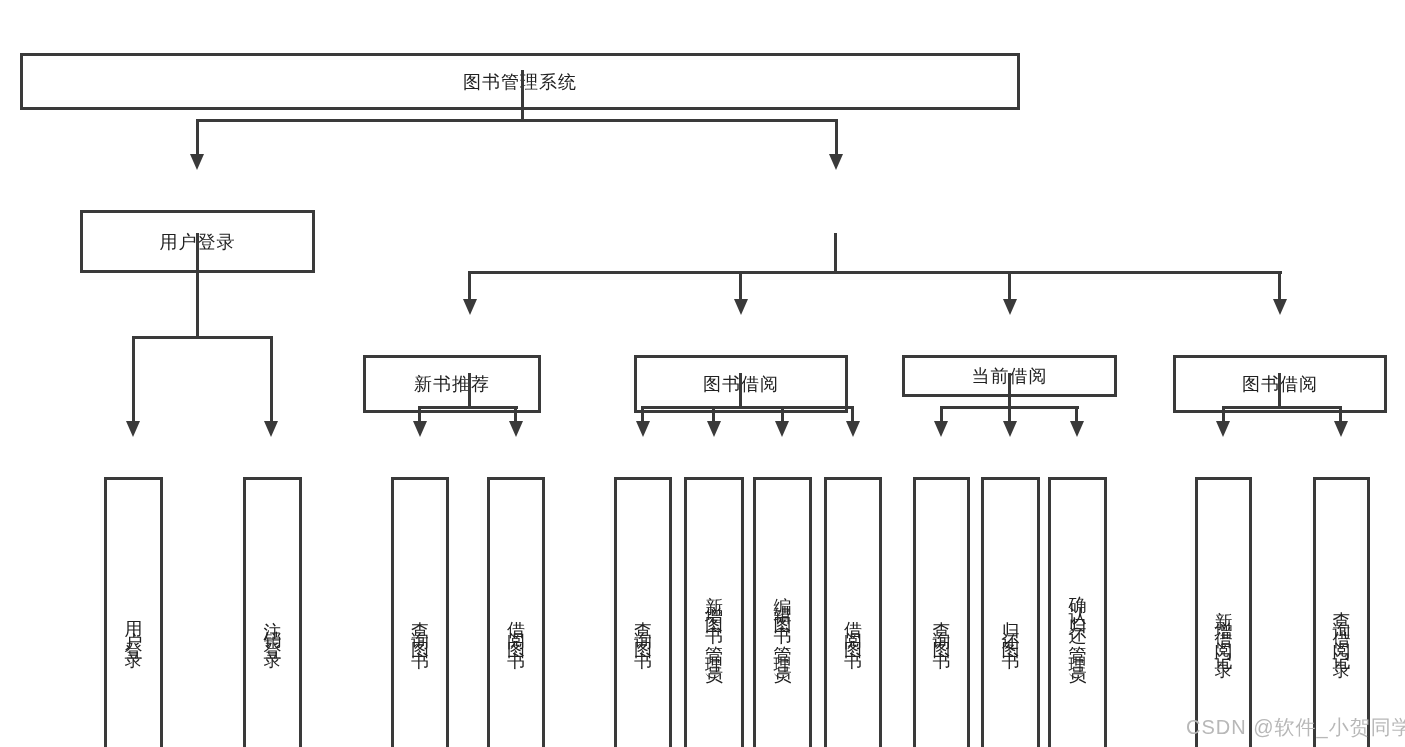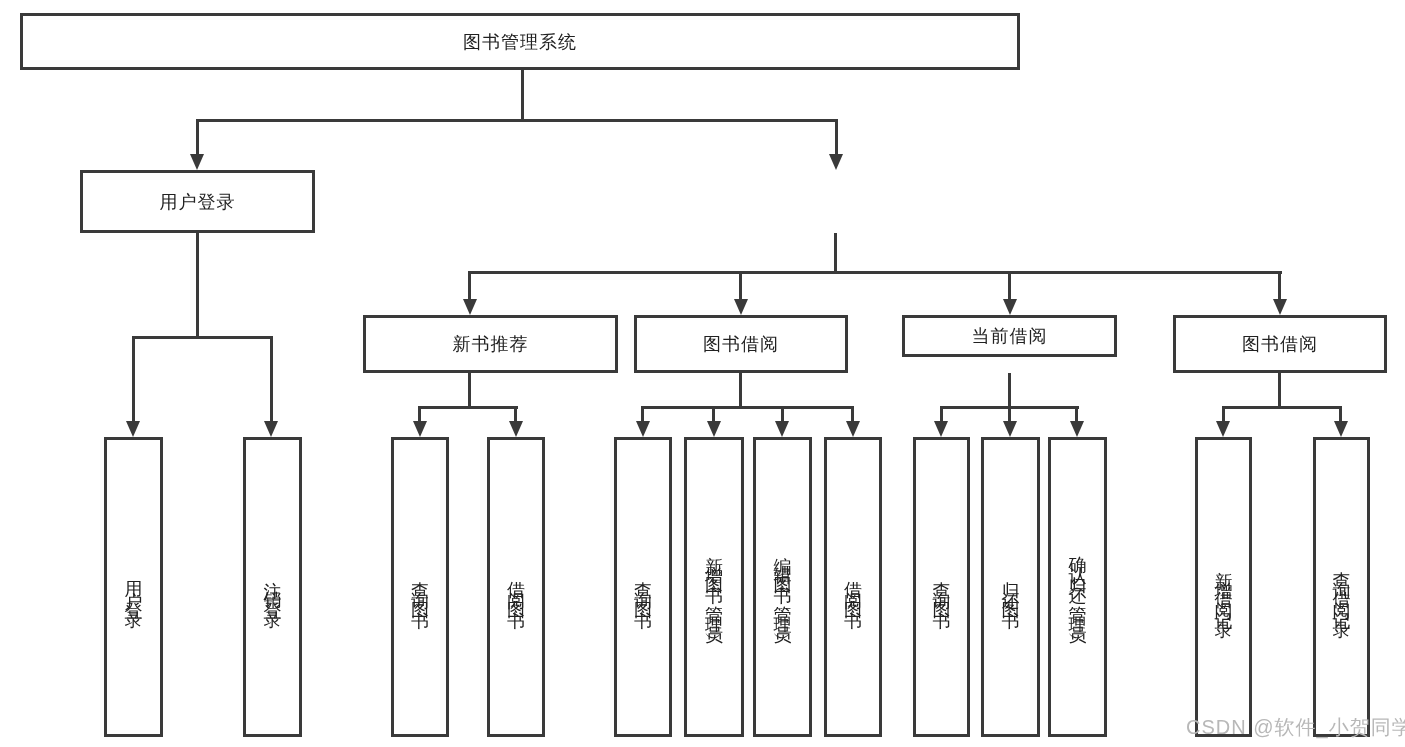--- a/index.html
+++ b/index.html
@@ -20,20 +20,21 @@
     overflow:hidden;
   }
   .box{
     position:absolute;
     box-sizing:border-box;
     border:3px solid var(--box-border);
     background:var(--box-bg);
     display:flex;
     align-items:center;
     justify-content:center;
+    margin-top:40px;
   }
   .box span{
     font-size:18px;
     letter-spacing:1px;
     color:var(--text);
   }
   .leaf span{
     writing-mode:vertical-lr;
     text-orientation:upright;
     font-size:18px;
@@ -90,21 +91,21 @@
   <div class="hline" style="left:468px;top:271px;width:814px"></div>
   <div class="vline" style="left:468px;top:271px;height:28px"></div>
   <div class="vline" style="left:739px;top:271px;height:28px"></div>
   <div class="vline" style="left:1008px;top:271px;height:28px"></div>
   <div class="vline" style="left:1278px;top:271px;height:28px"></div>
   <div class="arrow" style="left:463px;top:299px"></div>
   <div class="arrow" style="left:734px;top:299px"></div>
   <div class="arrow" style="left:1003px;top:299px"></div>
   <div class="arrow" style="left:1273px;top:299px"></div>
 
-  <div class="box" style="left:363px;top:315px;width:255px;height:58px">
+  <div class="box" style="left:363px;top:315px;width:178px;height:58px">
     <span>新书推荐</span>
   </div>
   <div class="box" style="left:634px;top:315px;width:214px;height:58px">
     <span>图书借阅</span>
   </div>
   <div class="box" style="left:902px;top:315px;width:215px;height:42px">
     <span>当前借阅</span>
   </div>
   <div class="box" style="left:1173px;top:315px;width:214px;height:58px">
     <span>图书借阅</span>

